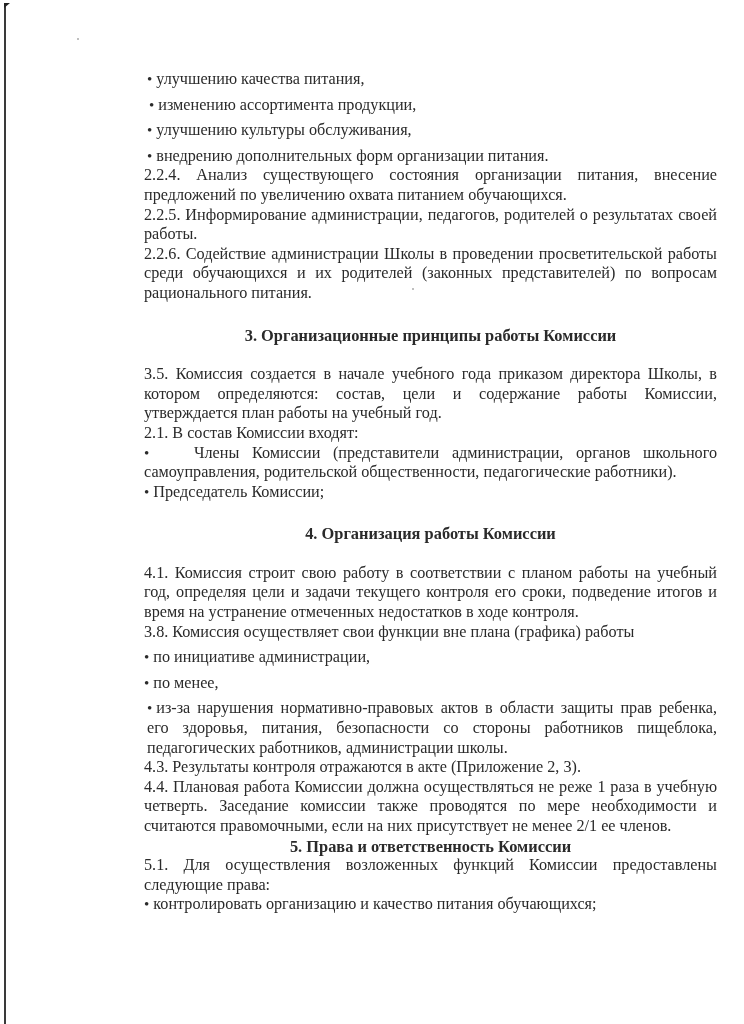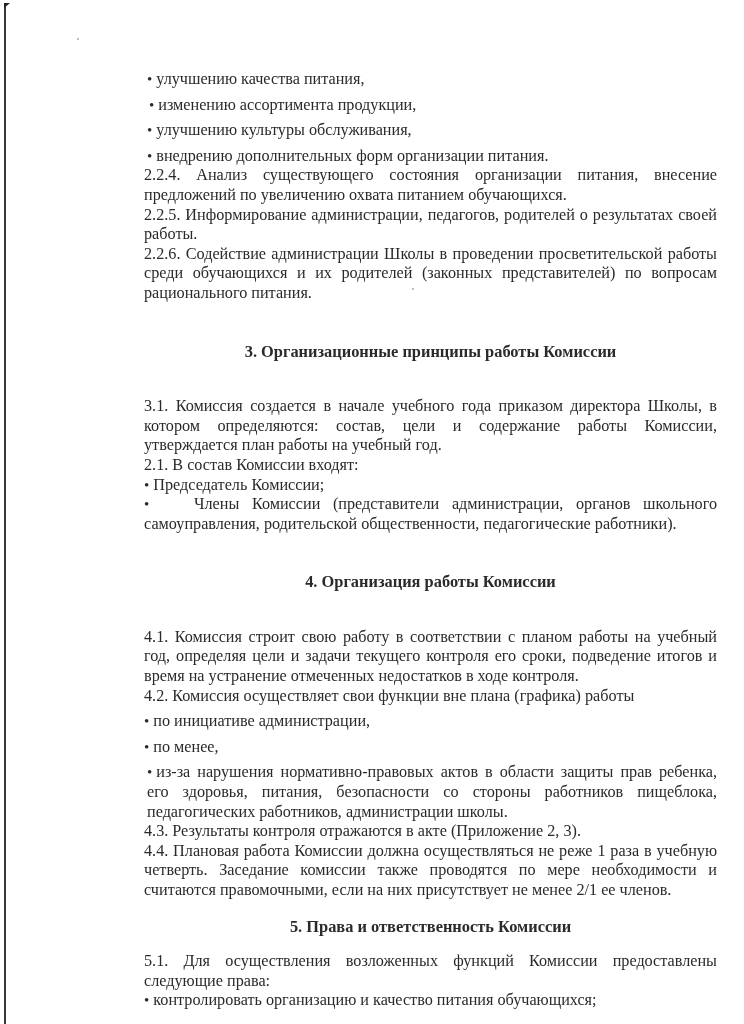--- a/index.html
+++ b/index.html
@@ -17,21 +17,21 @@
   .speck { position: absolute; width: 2px; height: 2px; background: #aaa; border-radius: 1px; }
   .page {
     position: absolute; left: 144px; top: 70px; width: 573px;
     font-size: 16.2px; line-height: 19.6px;
   }
   .p { margin: 0; text-align: justify; text-align-last: left; }
   .bullet::before { content: "\2022"; margin-right: 4px; font-size: 15px; }
   .b-indent1 { padding-left: 3px; }
   .b-indent2 { padding-left: 30px; }
   .h {
-    margin: 16px; text-align: center; font-weight: bold; font-size: 16.4px;
+    margin: 0; text-align: center; font-weight: bold; font-size: 16.4px;
   }
   .gap-s { height: 6px; }
   .gap-m { height: 20px; }
 </style>
 </head>
 <body>
 
 <div class="scan-edge"></div>
 <div class="scan-corner"></div>
 <div class="speck" style="left:77px;top:38px;"></div>
@@ -46,32 +46,32 @@
   <div class="gap-s"></div>
   <p class="p bullet b-indent1">внедрению дополнительных форм организации питания.</p>
 
   <p class="p">2.2.4. Анализ существующего состояния организации питания, внесение предложений по увеличению охвата питанием обучающихся.</p>
   <p class="p">2.2.5. Информирование администрации, педагогов, родителей о результатах своей работы.</p>
   <p class="p">2.2.6. Содействие администрации Школы в проведении просветительской работы среди обучающихся и их родителей (законных представителей) по вопросам рационального питания.</p>
 
   <div style="height:22px"></div>
   <h2 class="h">3. Организационные принципы работы Комиссии</h2>
   <div class="gap-m"></div>
-  <p class="p">3.1. Комиссия создается в начале учебного года приказом директора Школы, в котором определяются: состав, цели и содержание работы Комиссии, утверждается план работы на учебный год.</p>
+  <p class="p">3.5. Комиссия создается в начале учебного года приказом директора Школы, в котором определяются: состав, цели и содержание работы Комиссии, утверждается план работы на учебный год.</p>
   <p class="p">2.1. В состав Комиссии входят:</p>
-  <p class="p bullet">Председатель Комиссии;</p>
   <p class="p bullet b-indent2" style="text-indent:0; padding-left:0;">
     <span style="display:inline-block;width:28px"></span><span>Члены Комиссии (представители администрации, органов школьного самоуправления, родительской общественности, педагогические работники).</span>
   </p>
+  <p class="p bullet">Председатель Комиссии;</p>
 
   <div style="height:22px"></div>
   <h2 class="h">4. Организация работы Комиссии</h2>
   <div class="gap-m"></div>
   <p class="p">4.1. Комиссия строит свою работу в соответствии с планом работы на учебный год, определяя цели и задачи текущего контроля его сроки, подведение итогов и время на устранение отмеченных недостатков в ходе контроля.</p>
-  <p class="p">4.2. Комиссия осуществляет свои функции вне плана (графика) работы</p>
+  <p class="p">3.8. Комиссия осуществляет свои функции вне плана (графика) работы</p>
   <div class="gap-s"></div>
   <p class="p bullet">по инициативе администрации,</p>
   <div class="gap-s"></div>
   <p class="p bullet">по менее,</p>
   <div class="gap-s"></div>
   <p class="p bullet b-indent1">из-за нарушения нормативно-правовых актов в области защиты прав ребенка, его здоровья, питания, безопасности со стороны работников пищеблока, педагогических работников, администрации школы.</p>
   <p class="p">4.3. Результаты контроля отражаются в акте (Приложение 2, 3).</p>
   <p class="p">4.4. Плановая работа Комиссии должна осуществляться не реже 1 раза в учебную четверть. Заседание комиссии также проводятся по мере необходимости и считаются правомочными, если на них присутствует не менее 2/1 ее членов.</p>
 
   <h2 class="h">5. Права и ответственность Комиссии</h2>

